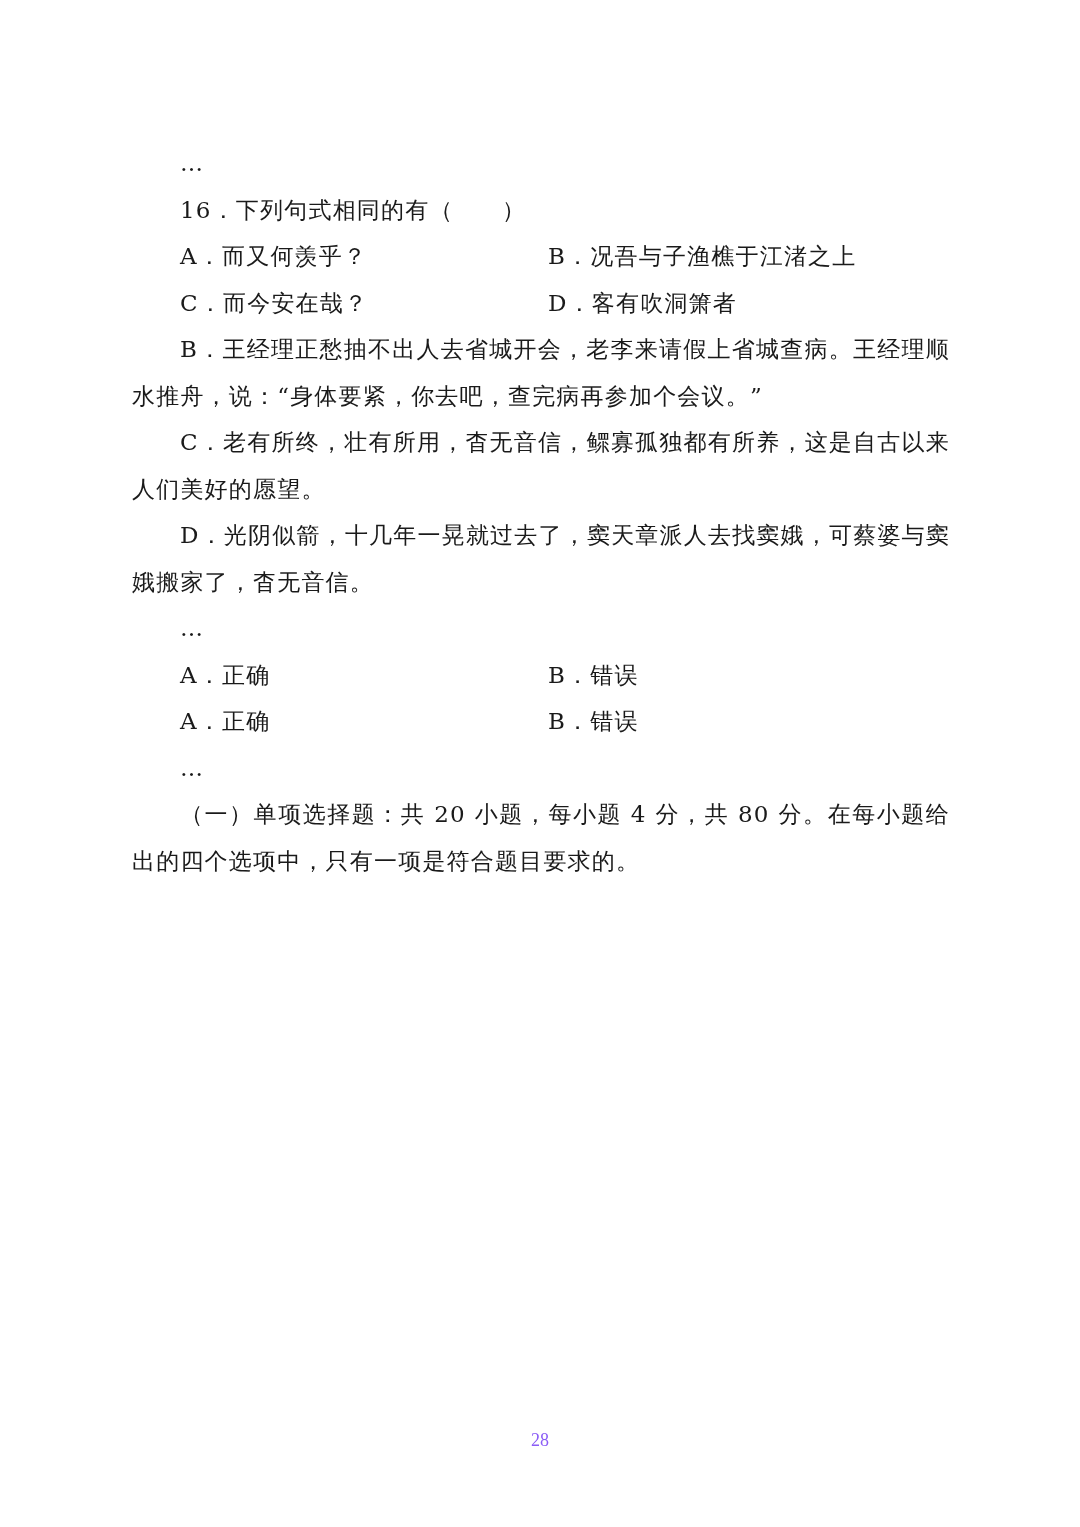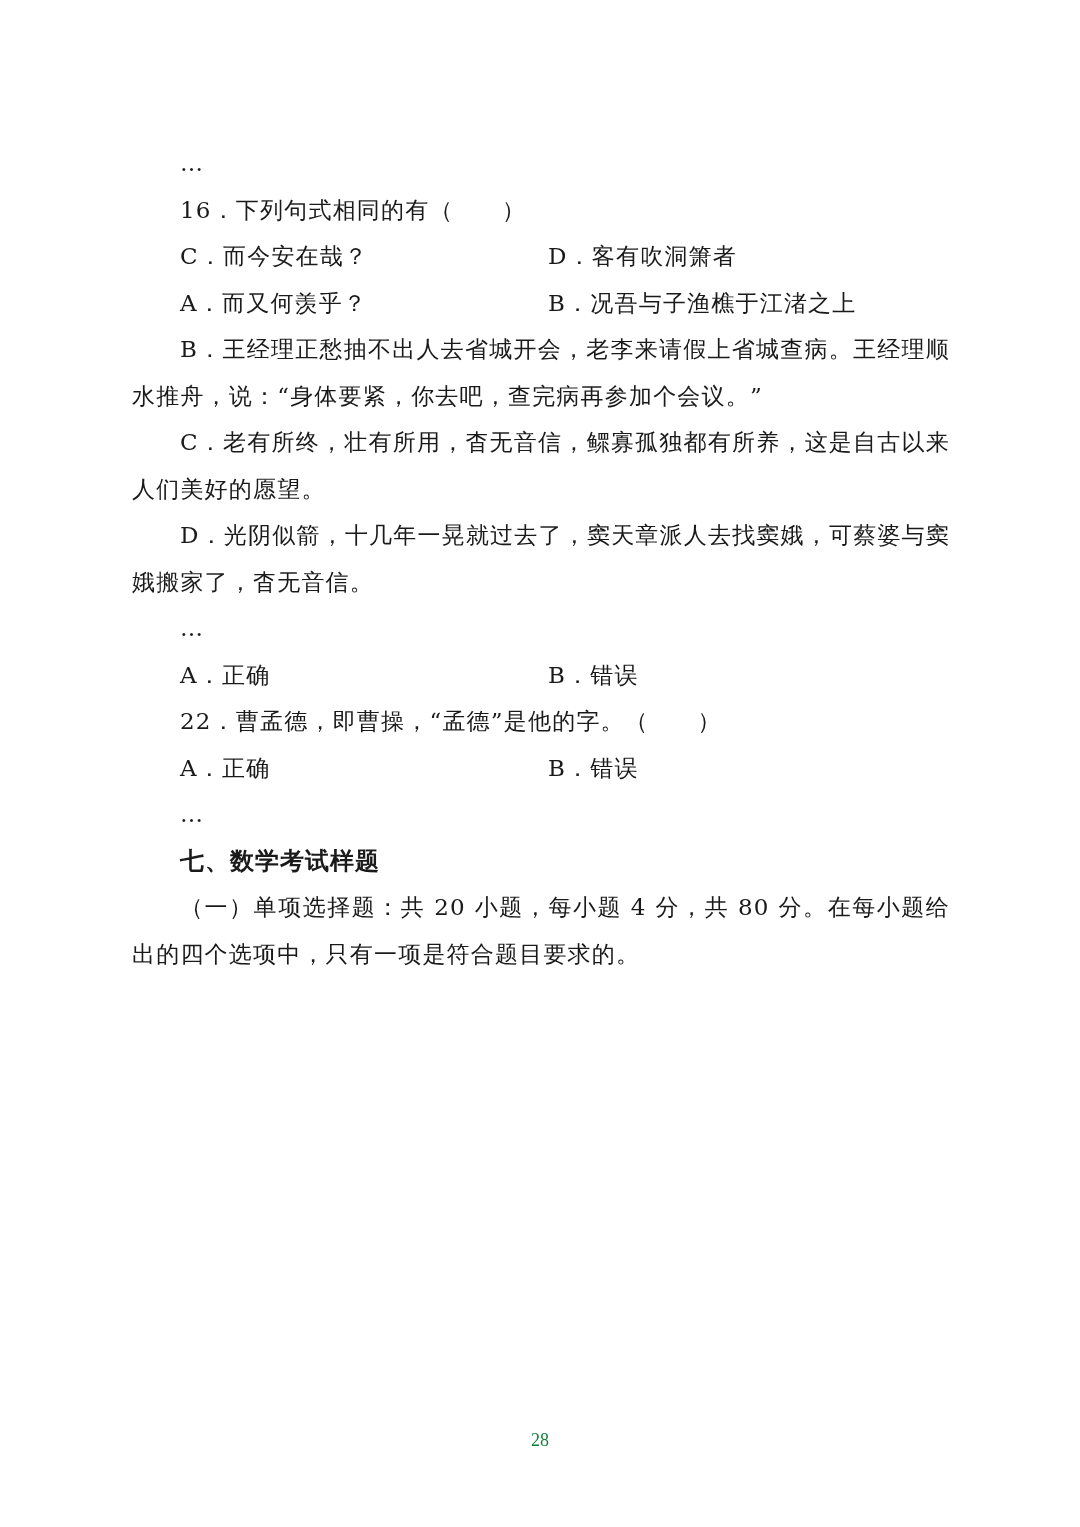--- a/index.html
+++ b/index.html
@@ -23,48 +23,46 @@
     .indent { text-indent: 48px; }
     .ellipsis { padding-left: 48px; letter-spacing: 0; }
     .opts { display: flex; padding-left: 48px; }
     .opts .opt { width: 368px; font-size: 23px; line-height: 46.5px; letter-spacing: 1.2px; }
     .heading {
       font-family: "DejaVu Sans", "Liberation Sans", sans-serif;
       font-weight: bold; font-size: 24px; line-height: 46.5px; padding-left: 48px; letter-spacing: 1px;
     }
     .page-number {
       position: absolute; left: 0; width: 1080px; top: 1430px; text-align: center;
-      font-family: "Liberation Serif", serif; font-size: 18px; color: #15803d;
+      font-family: "Liberation Serif", serif; font-size: 18px; color: #8b5cf6;
     }
   </style>
 </head>
 <body>
 
 <div class="page">
   <div class="line ellipsis">…</div>
   <div class="line ellipsis" style="letter-spacing:1.2px">16．下列句式相同的有（　　）</div>
   <div class="opts">
+    <span class="opt">A．而又何羡乎？</span>
+    <span class="opt">B．况吾与子渔樵于江渚之上</span>
+  </div>
+  <div class="opts">
     <span class="opt">C．而今安在哉？</span>
     <span class="opt">D．客有吹洞箫者</span>
-  </div>
-  <div class="opts">
-    <span class="opt">A．而又何羡乎？</span>
-    <span class="opt">B．况吾与子渔樵于江渚之上</span>
   </div>
   <p class="line indent">B．王经理正愁抽不出人去省城开会，老李来请假上省城查病。王经理顺水推舟，说：“身体要紧，你去吧，查完病再参加个会议。”</p>
   <p class="line indent">C．老有所终，壮有所用，杳无音信，鳏寡孤独都有所养，这是自古以来人们美好的愿望。</p>
   <p class="line indent">D．光阴似箭，十几年一晃就过去了，窦天章派人去找窦娥，可蔡婆与窦娥搬家了，杳无音信。</p>
   <div class="line ellipsis">…</div>
   <div class="opts">
     <span class="opt">A．正确</span>
     <span class="opt">B．错误</span>
   </div>
-  <div class="line ellipsis" style="letter-spacing:1.2px">22．曹孟德，即曹操，“孟德”是他的字。（　　）</div>
   <div class="opts">
     <span class="opt">A．正确</span>
     <span class="opt">B．错误</span>
   </div>
   <div class="line ellipsis">…</div>
-  <div class="heading">七、数学考试样题</div>
   <p class="line indent">（一）单项选择题：共 20 小题，每小题 4 分，共 80 分。在每小题给出的四个选项中，只有一项是符合题目要求的。</p>
 </div>
 
 <div class="page-number">28</div>
 
 </body></html>

